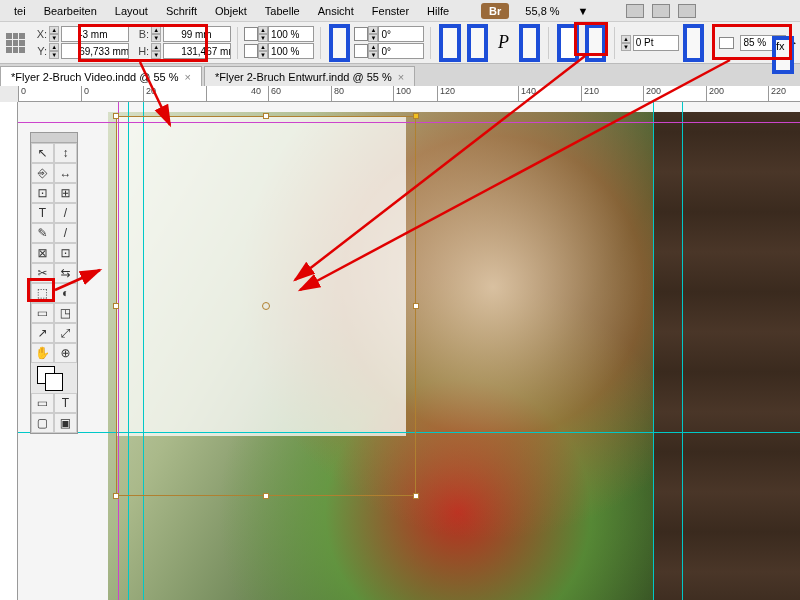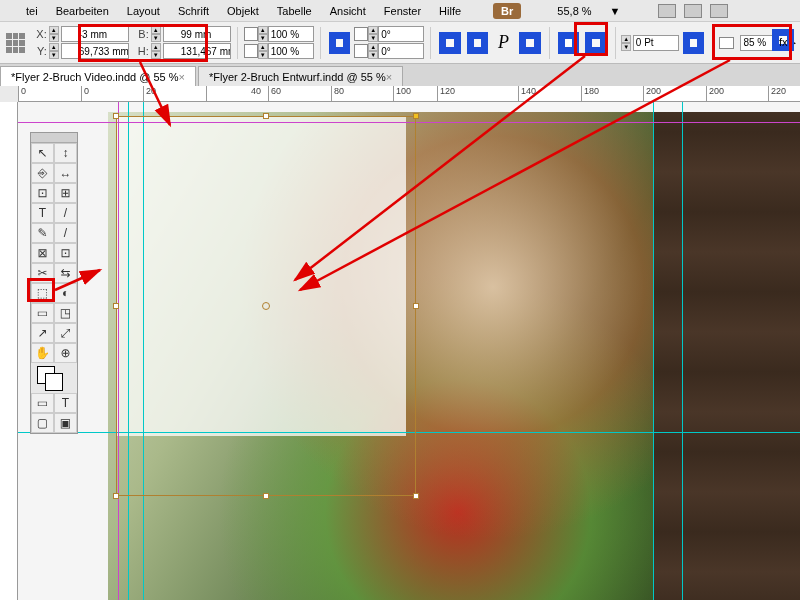--- a/index.html
+++ b/index.html
@@ -1,39 +1,39 @@
 <!DOCTYPE html>
 <html><head>
 <meta charset="utf-8">
 <style>
 * { box-sizing: border-box; margin: 0; padding: 0; font-family: Tahoma, sans-serif; font-size: 11px; }
 body { background: #eaeaea; width: 800px; height: 600px; overflow: hidden; }
-.menubar { height: 22px; background: #e8e8e8; display: flex; align-items: center; padding-left: 20px; gap: 6px; border-bottom: 1px solid #ccc; }
+.menubar { height: 22px; background: #e8e8e8; display: flex; align-items: center; padding-left: 8px; gap: 6px; border-bottom: 1px solid #ccc; }
 .menubar span { padding: 2px 6px; cursor: default; }
 .menubar .br { background: #9a6a3a; color: #fff; font-weight: bold; padding: 2px 8px; border-radius: 3px; margin-left: 20px; }
-.menubar .zoom { margin-left: 24px; }
+.menubar .zoom { margin-left: 4px; }
 .menubar .icons { margin-left: 20px; display: flex; gap: 8px; }
 .menubar .icons span { width: 18px; height: 14px; background: #ccc; border: 1px solid #888; }
 .controlbar { height: 42px; background: #f0f0f0; border-bottom: 1px solid #bbb; display: flex; align-items: center; padding: 2px 4px; gap: 2px; position: relative; }
 .grid9 { width: 24px; height: 24px; display: grid; grid-template: repeat(3,1fr)/repeat(3,1fr); gap: 1px; padding: 2px; }
 .grid9 span { background: #888; }
 .xyfields, .whfields { display: flex; flex-direction: column; gap: 1px; margin-left: 4px; }
 .fld { display: flex; align-items: center; gap: 2px; }
 .fld label { width: 14px; text-align: right; color: #444; }
 .fld input { width: 68px; height: 16px; border: 1px solid #999; background: #fff; padding-left: 17px; font-size: 10px; }
 .spinners { width: 10px; height: 16px; display: flex; flex-direction: column; }
 .spinners span { flex: 1; background: #ddd; border: 1px solid #aaa; font-size: 6px; text-align: center; line-height: 6px; }
 .sep { width: 1px; height: 32px; background: #ccc; margin: 0 4px; }
 .pct { display: flex; flex-direction: column; gap: 1px; }
 .pct .row { display: flex; align-items: center; gap: 0; }
 .pct .row .ic { width: 14px; height: 14px; border: 1px solid #888; background: #fff; }
 .pct input { width: 46px; height: 16px; border: 1px solid #999; background: #fff; font-size: 10px; padding-left: 2px; }
-.toolicon { width: 22px; height: 22px; border: 7px solid #1d4ed8; background: #f8f8f8; margin: 5px 2px; }
+.toolicon { width: 22px; height: 38px; border: 4px solid #1d4ed8; background: #f8f8f8; margin: 12px 2px; }
 .tabsbar { height: 22px; background: #d6d6d6; display: flex; align-items: flex-end; }
-.tab { height: 20px; padding: 3px 10px; background: #e8e8e8; border: 1px solid #aaa; border-bottom: none; margin-right: 2px; display: flex; align-items: center; font-size: 10px; }
+.tab { height: 20px; padding: 3px 10px; background: #e8e8e8; border: 1px solid #aaa; border-bottom: none; margin-right: 2px; display: flex; align-items: center; gap: 6px; font-size: 10px; }
 .tab.active { background: #fff; }
 .tab .x { color: #888; }
 .hruler { position: absolute; top: 86px; left: 18px; right: 0; height: 16px; background: #fff; border-bottom: 1px solid #999; display: flex; }
 .hruler .tick { position: absolute; top: 0; font-size: 9px; color: #444; border-left: 1px solid #999; height: 16px; padding-left: 2px; }
 .vruler { position: absolute; top: 102px; left: 0; width: 18px; bottom: 0; background: #fff; border-right: 1px solid #999; }
 .canvas-wrap { position: absolute; top: 102px; left: 18px; right: 0; bottom: 0; background: #f5f5f5; overflow: hidden; }
 .toolbox { position: absolute; top: 30px; left: 12px; width: 48px; background: #e8e8e8; border: 1px solid #999; z-index: 20; }
 .toolbox .hdr { height: 10px; background: #d0d0d0; border-bottom: 1px solid #aaa; }
 .toolbox .tools { display: grid; grid-template-columns: 1fr 1fr; }
 .toolbox .tools .tl { width: 23px; height: 20px; border: 1px solid #ccc; background: #f0f0f0; display: flex; align-items: center; justify-content: center; font-size: 12px; color: #333; }
@@ -208,21 +208,21 @@
 <div class="hruler">
     <div class="tick" style="left: 0px;">0</div>
     <div class="tick" style="left: 63px;">0</div>
     <div class="tick" style="left: 125px;">20</div>
     <div class="tick" style="left: 188px; padding-left: 44px;">40</div>
     <div class="tick" style="left: 250px;">60</div>
     <div class="tick" style="left: 313px;">80</div>
     <div class="tick" style="left: 375px;">100</div>
     <div class="tick" style="left: 419px;">120</div>
     <div class="tick" style="left: 500px;">140</div>
-    <div class="tick" style="left: 563px;">180</div>
+    <div class="tick" style="left: 563px;">210</div>
     <div class="tick" style="left: 625px;">200</div>
     <div class="tick" style="left: 688px;">200</div>
     <div class="tick" style="left: 750px;">220</div>
   </div>
 <div class="vruler"></div>
 
 <div class="canvas-wrap">
   <div class="photo"></div>
   <div class="wood"></div>
   <div class="whiterect"></div>

